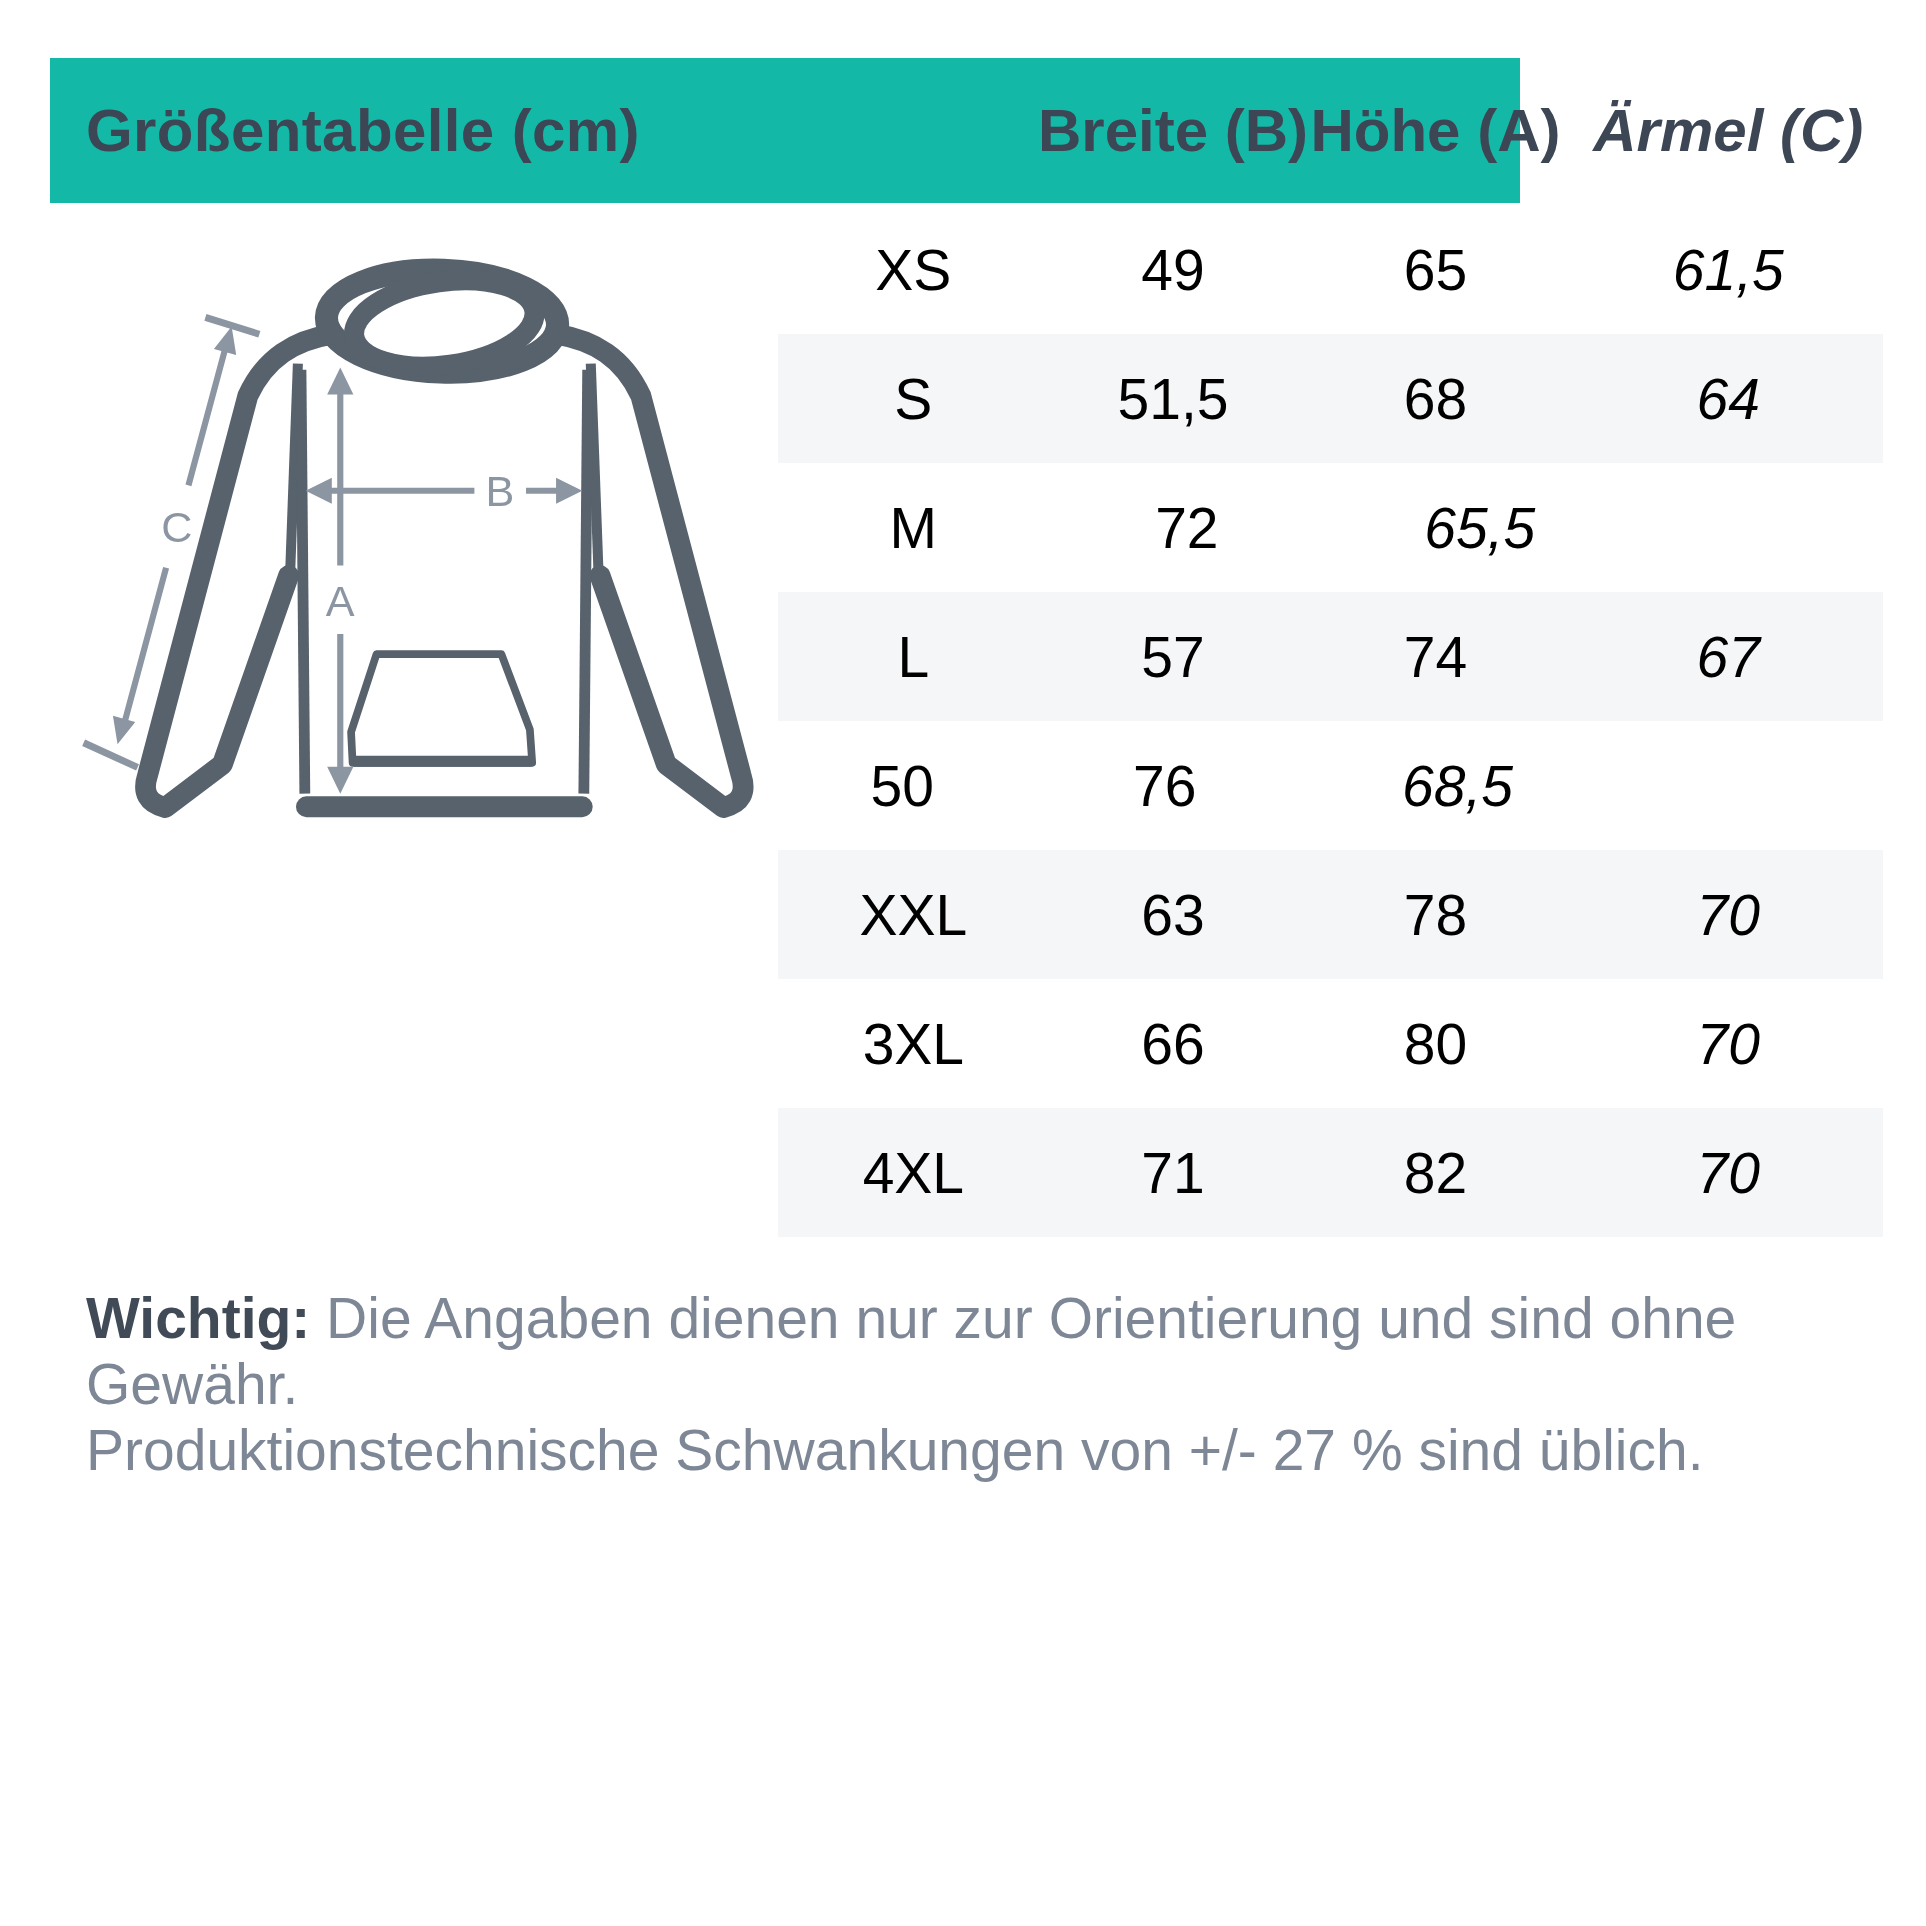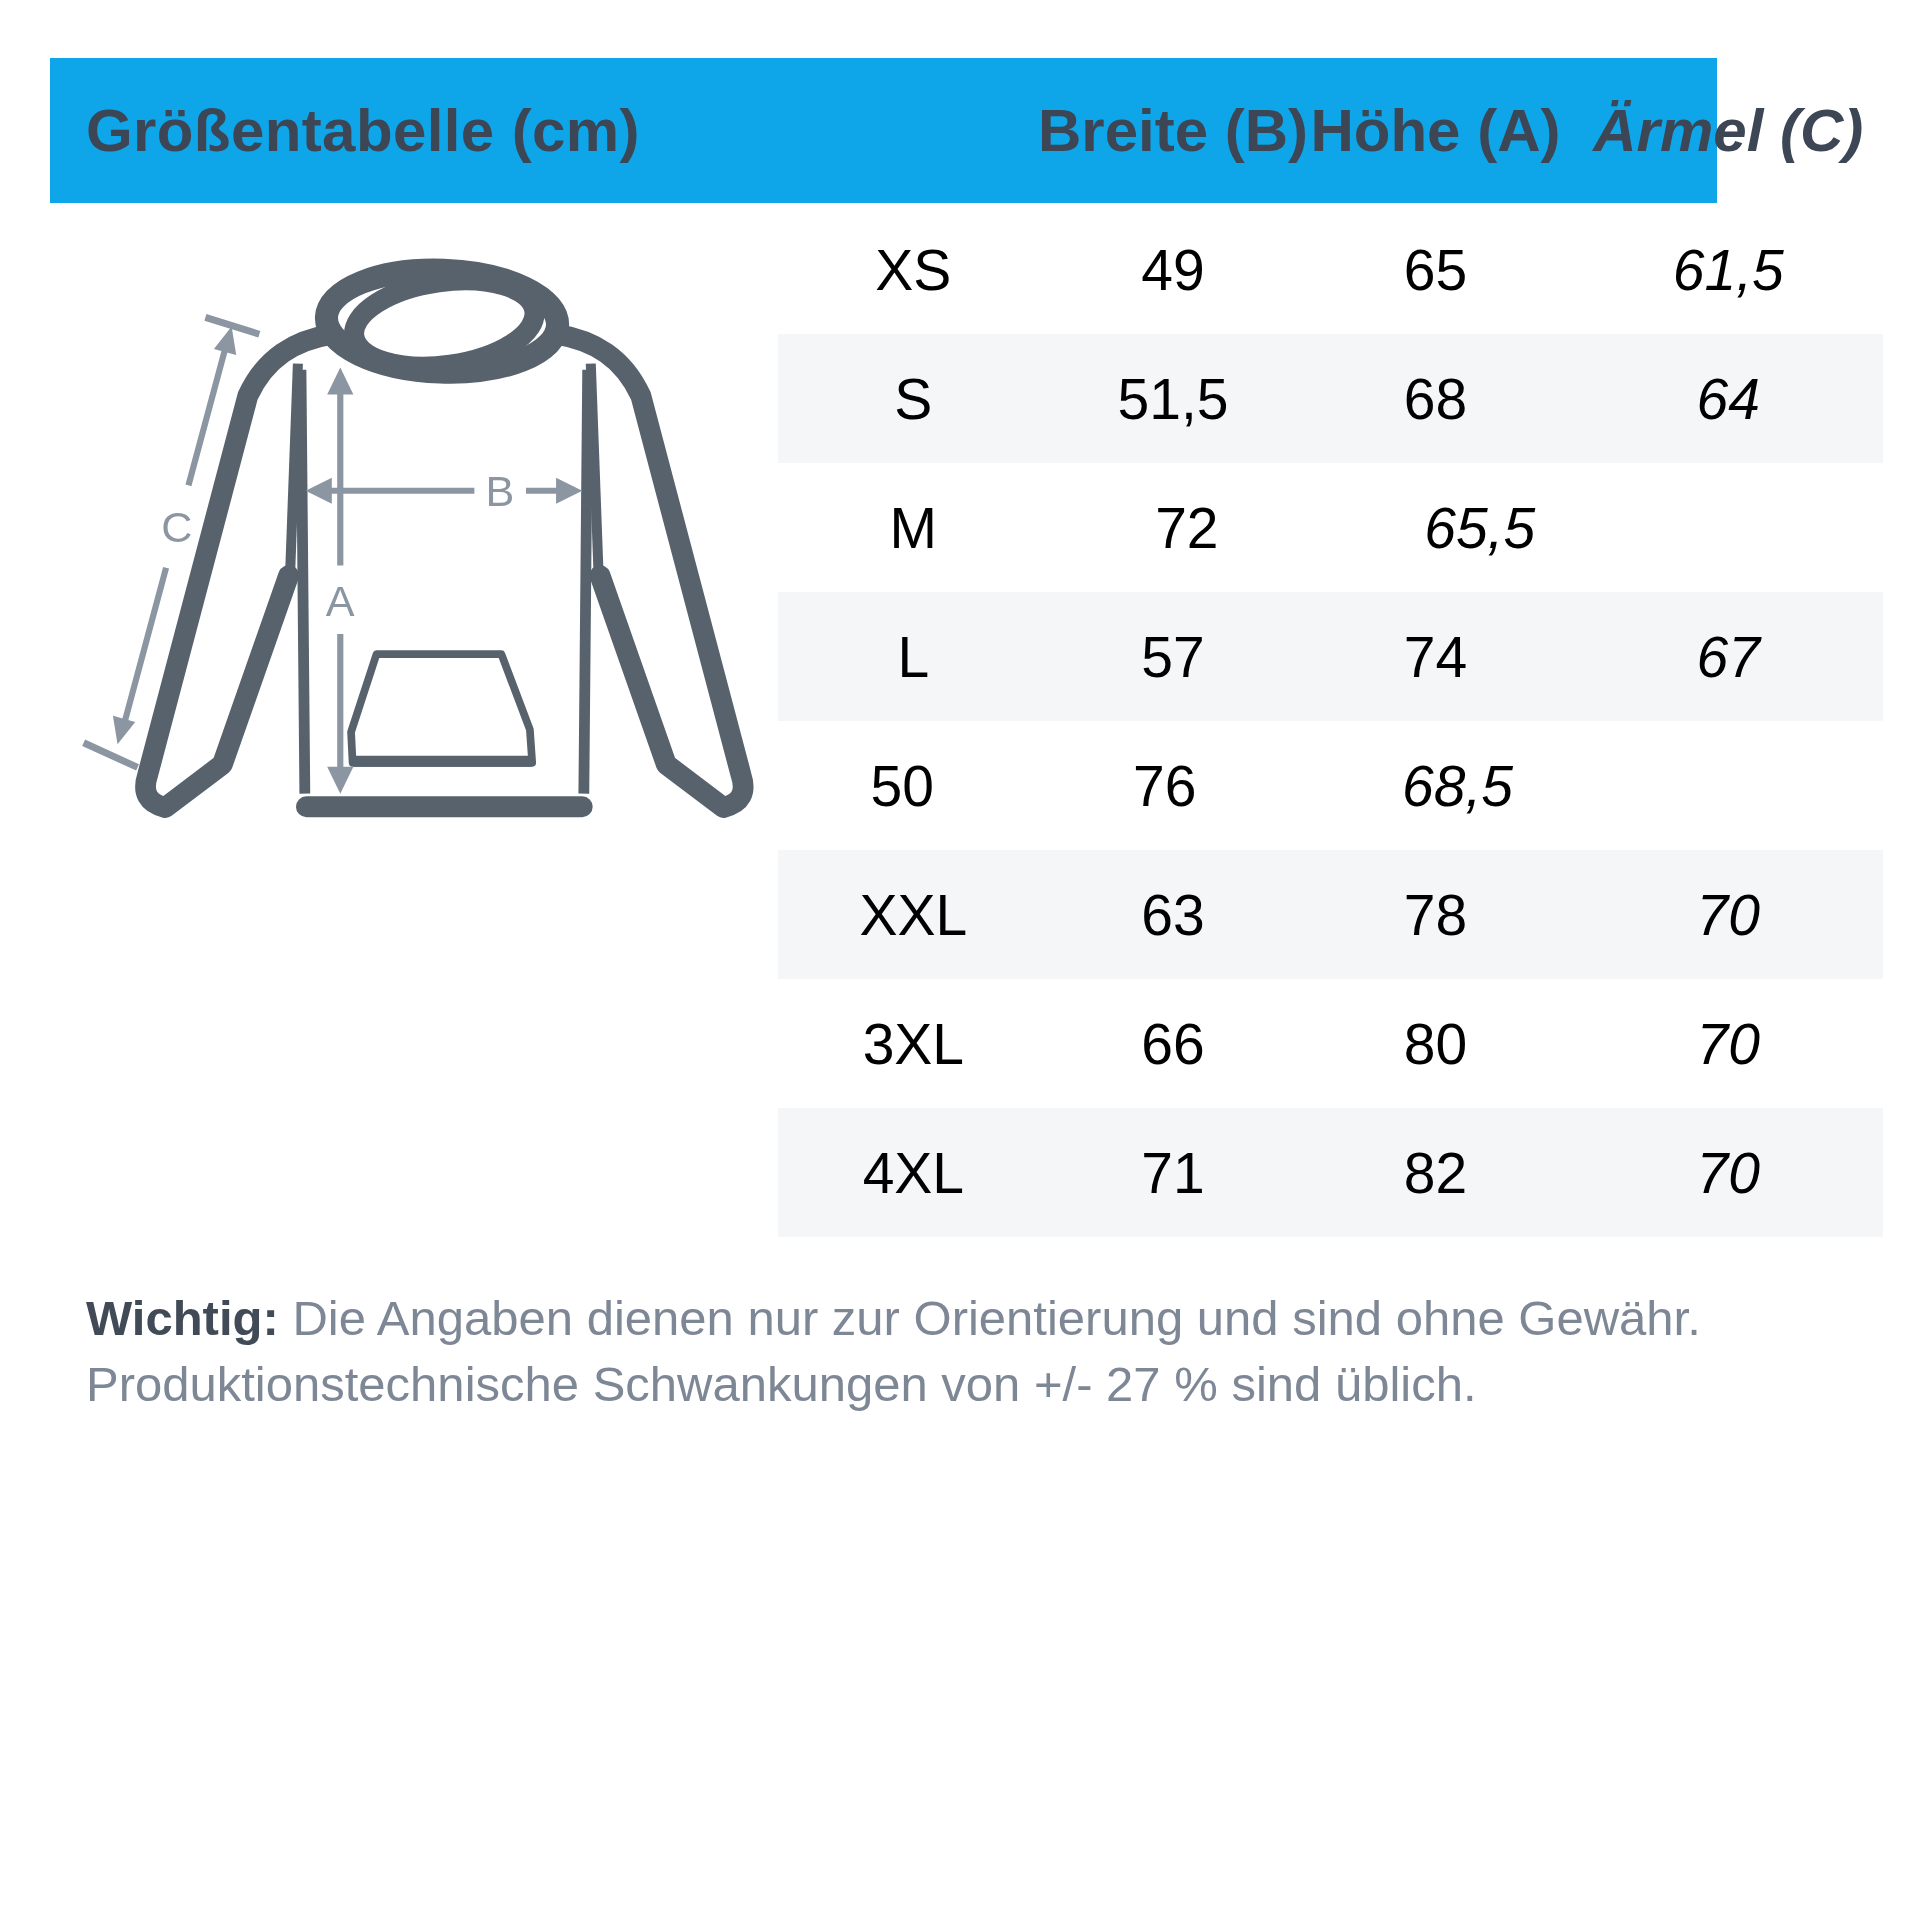--- a/index.html
+++ b/index.html
@@ -2,22 +2,22 @@
 <html style="font-size:12.3px"><head>
 <meta charset="utf-8">
 <style>
   html,body{margin:0;padding:0;}
   body{
     width:1926px;height:1926px;background:#ffffff;position:relative;
     font-family:"Liberation Sans", sans-serif;color:#434c59;overflow:hidden;
   }
   
   .header-band{
-    position:absolute;left:50px;top:58px;width:1667px;height:145px;
-    background:#0ea5e9;display:flex;align-items:center;
+    position:absolute;left:50px;top:58px;width:1470px;height:145px;
+    background:#14b8a6;display:flex;align-items:center;
   }
   .page-title{
     position:absolute;left:36px;top:0;height:100%;display:flex;align-items:center;
     font-size:60px;font-weight:bold;color:#3d4654;white-space:nowrap;letter-spacing:0.4px;
   }
   .header-cols{
     position:absolute;left:728px;top:0;width:1105px;height:100%;display:flex;
   }
   .header-cols .hcell{
     display:flex;align-items:center;justify-content:center;
@@ -35,21 +35,21 @@
   }
   .c0{width:24.5%;}
   .c1{width:22.5%;}
   .c2{width:25%;}
   .c3{width:28%;font-style:italic;}
   
   .diagram{position:absolute;left:62px;top:231px;width:740px;height:632px;}
   
   .footer-note{
     position:absolute;left:86px;top:1285px;width:1772px;
-    font-size:49px;line-height:66px;color:#7e8795;
+    font-size:57px;line-height:66px;color:#7e8795;
   }
   .footer-note .strong{font-weight:bold;color:#414b57;}
 </style>
 </head>
 <body>
 
 <div class="header-band">
   <div class="page-title">Größentabelle (cm)</div>
   <div class="header-cols">
     <div class="hcell c0"></div>

